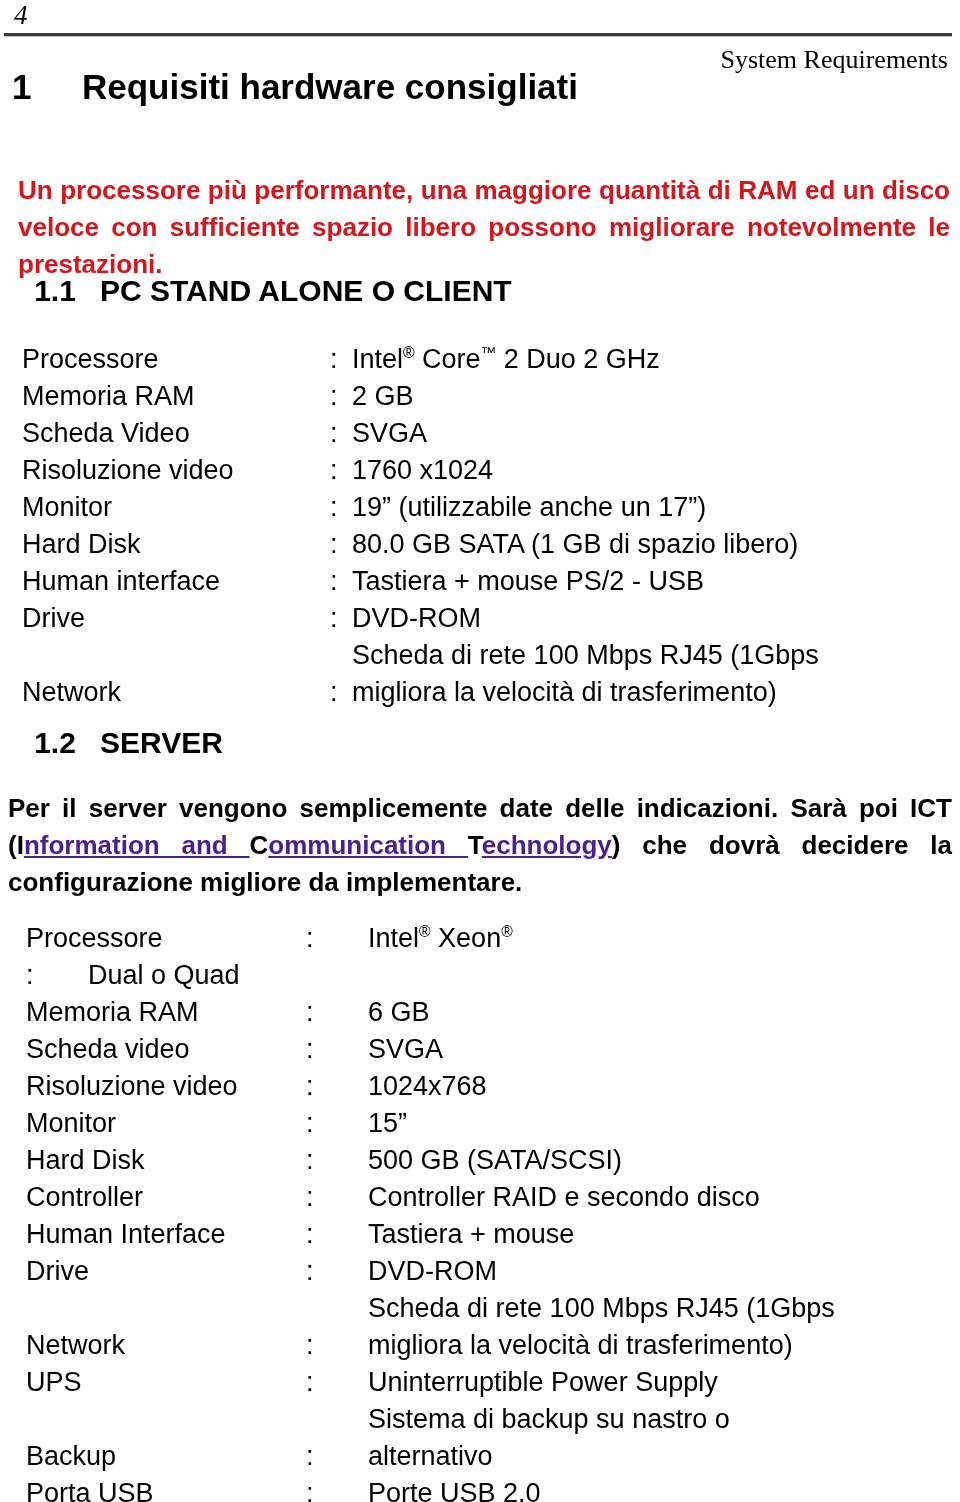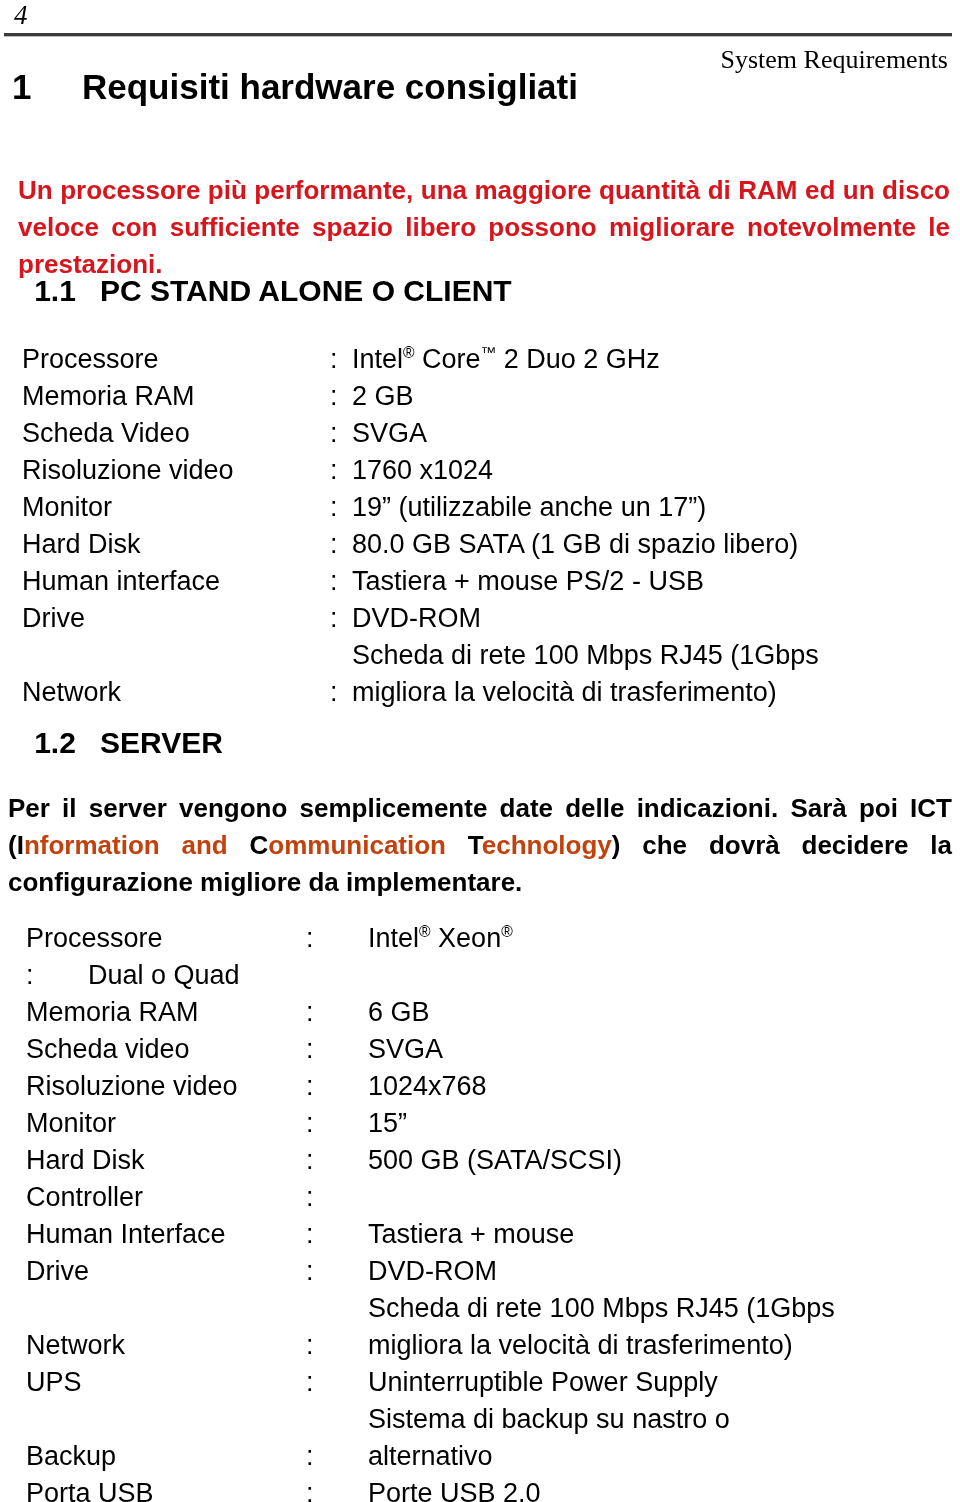--- a/index.html
+++ b/index.html
@@ -100,21 +100,21 @@
     position: absolute;
     left: 8px;
     top: 790px;
     width: 944px;
     font-size: 26px;
     font-weight: bold;
     line-height: 37px;
     text-align: justify;
     text-align-last: left;
   }
-  .server-para .grey { color: #c2410c; }
+  .server-para .grey { color: #4c1d95; text-decoration: underline; }
 
   
   .spec-list {
     position: absolute;
     font-size: 27px;
     line-height: 37px;
   }
   .spec-list .row {
     display: flex;
     align-items: flex-end;
@@ -257,20 +257,21 @@
       <span class="value">15”</span>
     </div>
     <div class="row">
       <span class="label">Hard Disk</span>
       <span class="colon">:</span>
       <span class="value">500 GB (SATA/SCSI)</span>
     </div>
     <div class="row">
       <span class="label">Controller</span>
       <span class="colon">:</span>
+      <span class="value">Controller RAID e secondo disco</span>
     </div>
     <div class="row">
       <span class="label">Human Interface</span>
       <span class="colon">:</span>
       <span class="value">Tastiera + mouse</span>
     </div>
     <div class="row">
       <span class="label">Drive</span>
       <span class="colon">:</span>
       <span class="value">DVD-ROM</span>

